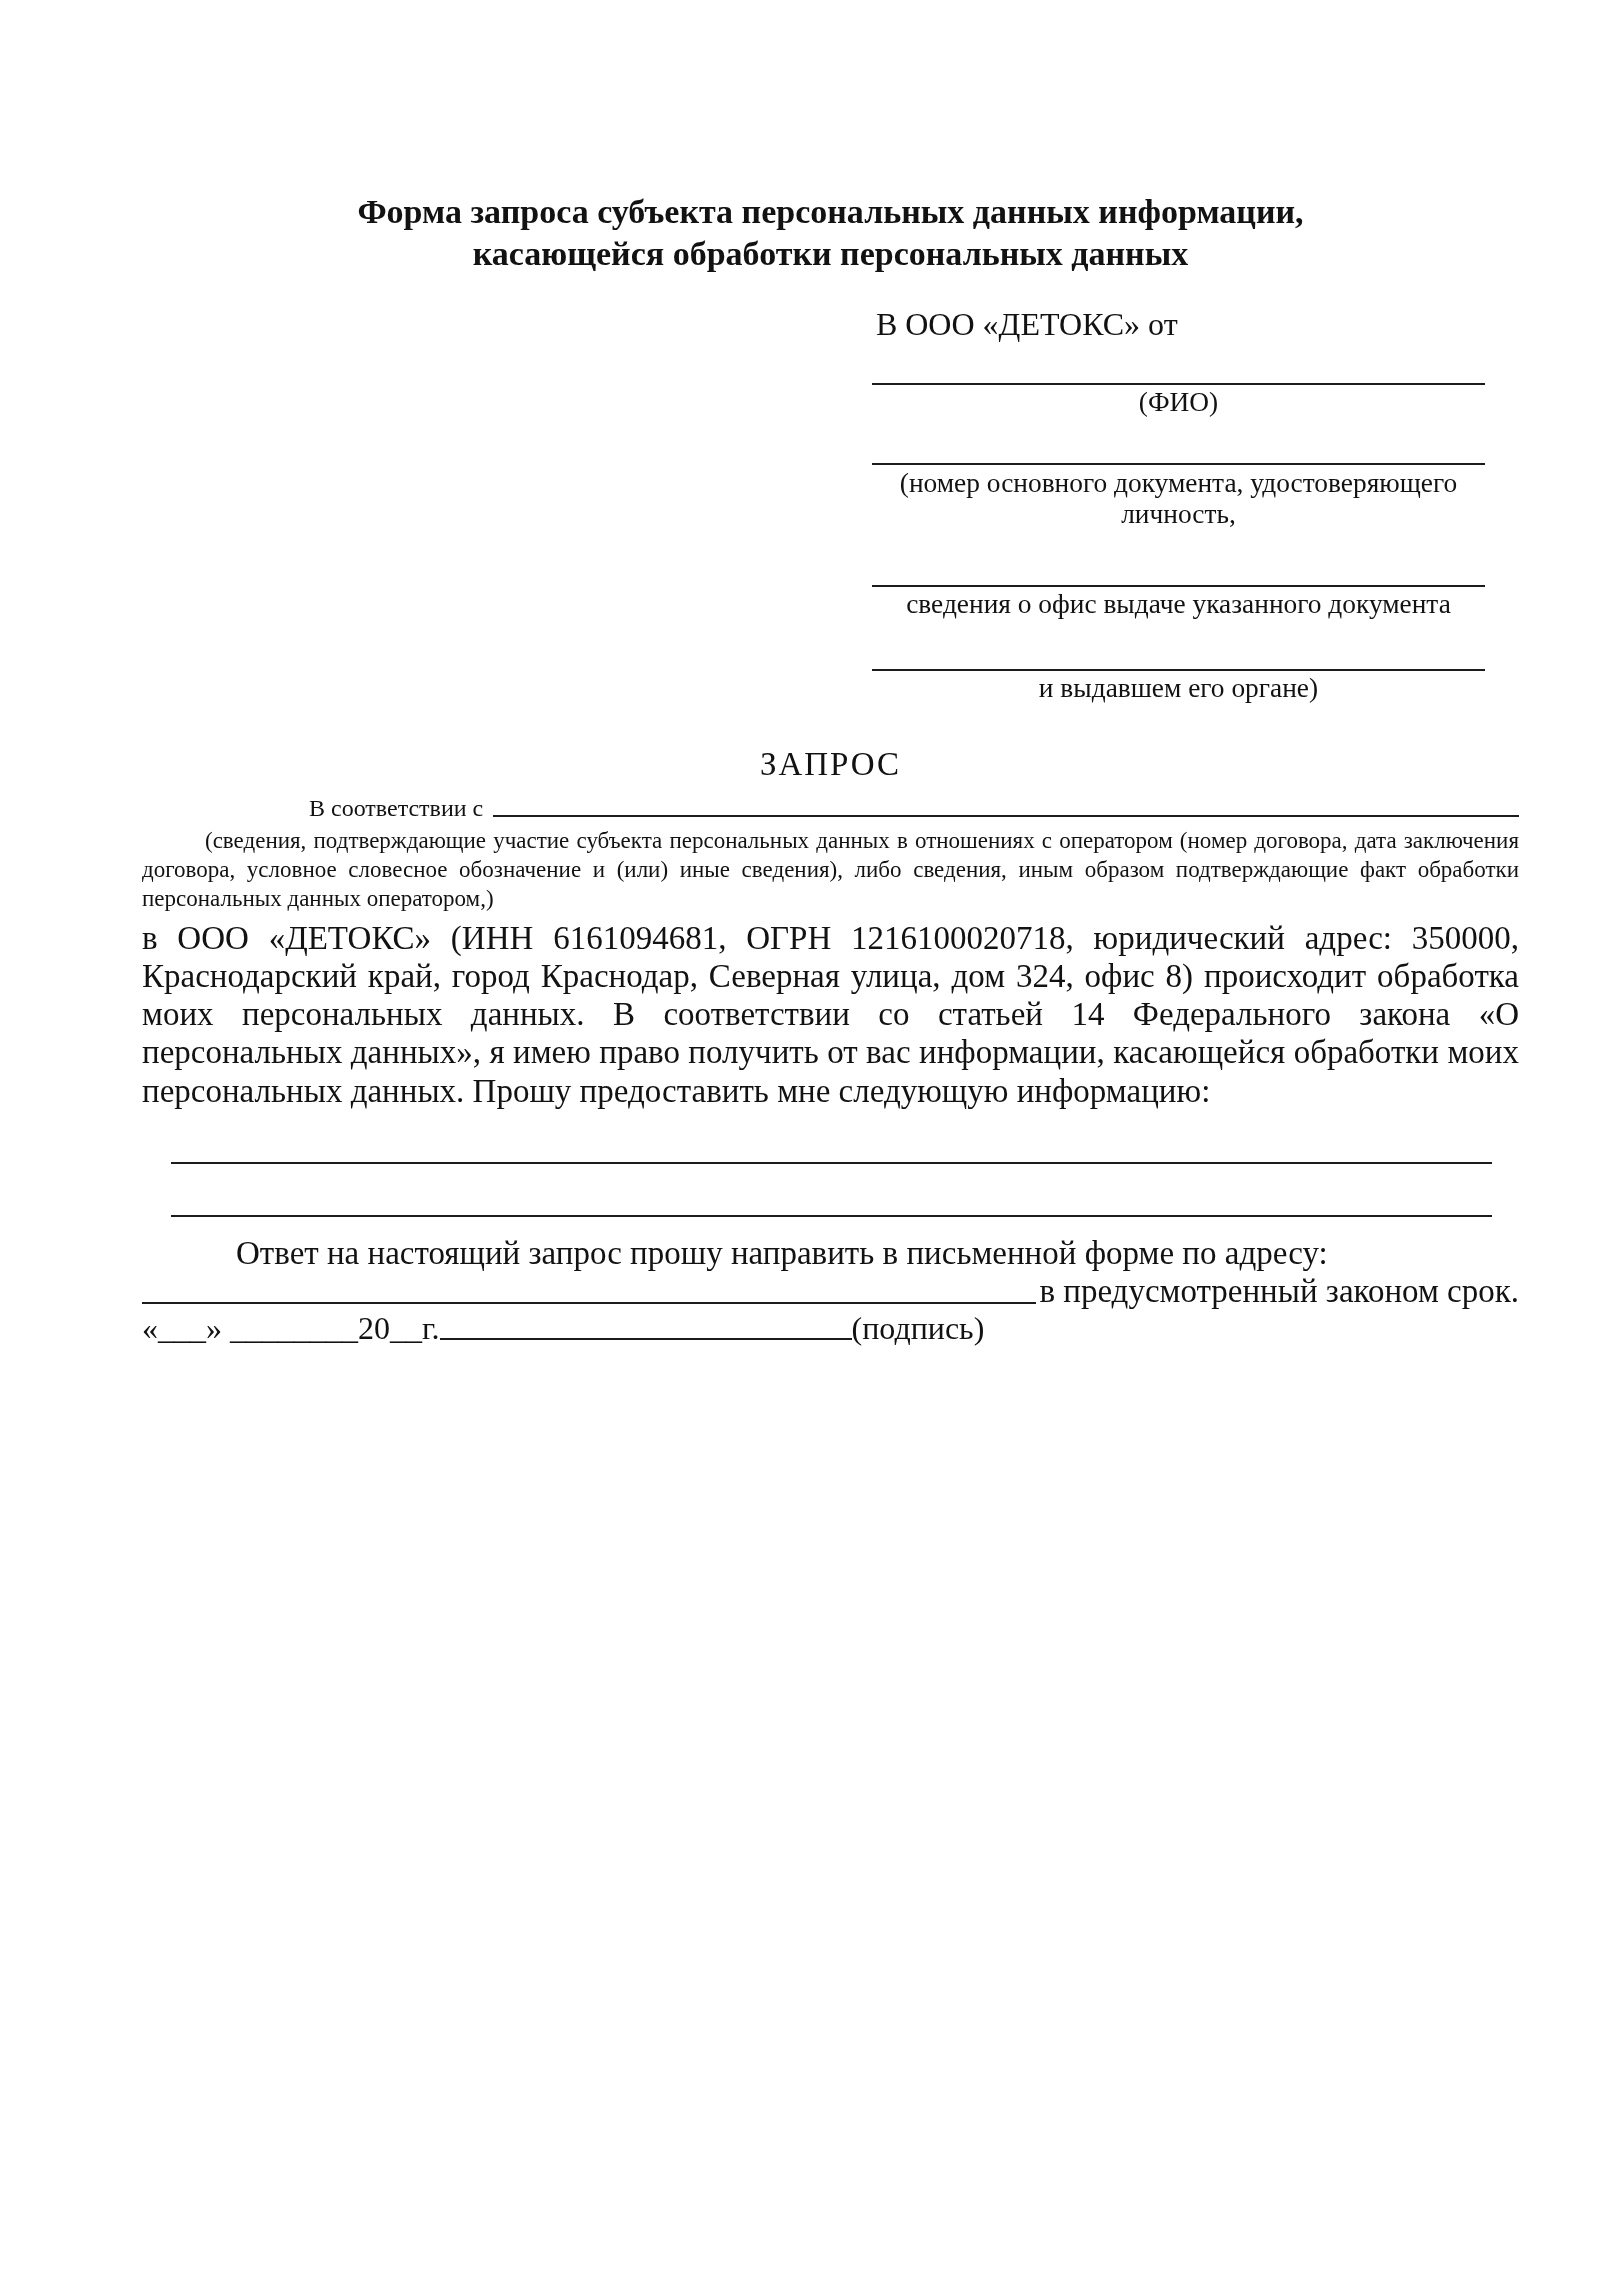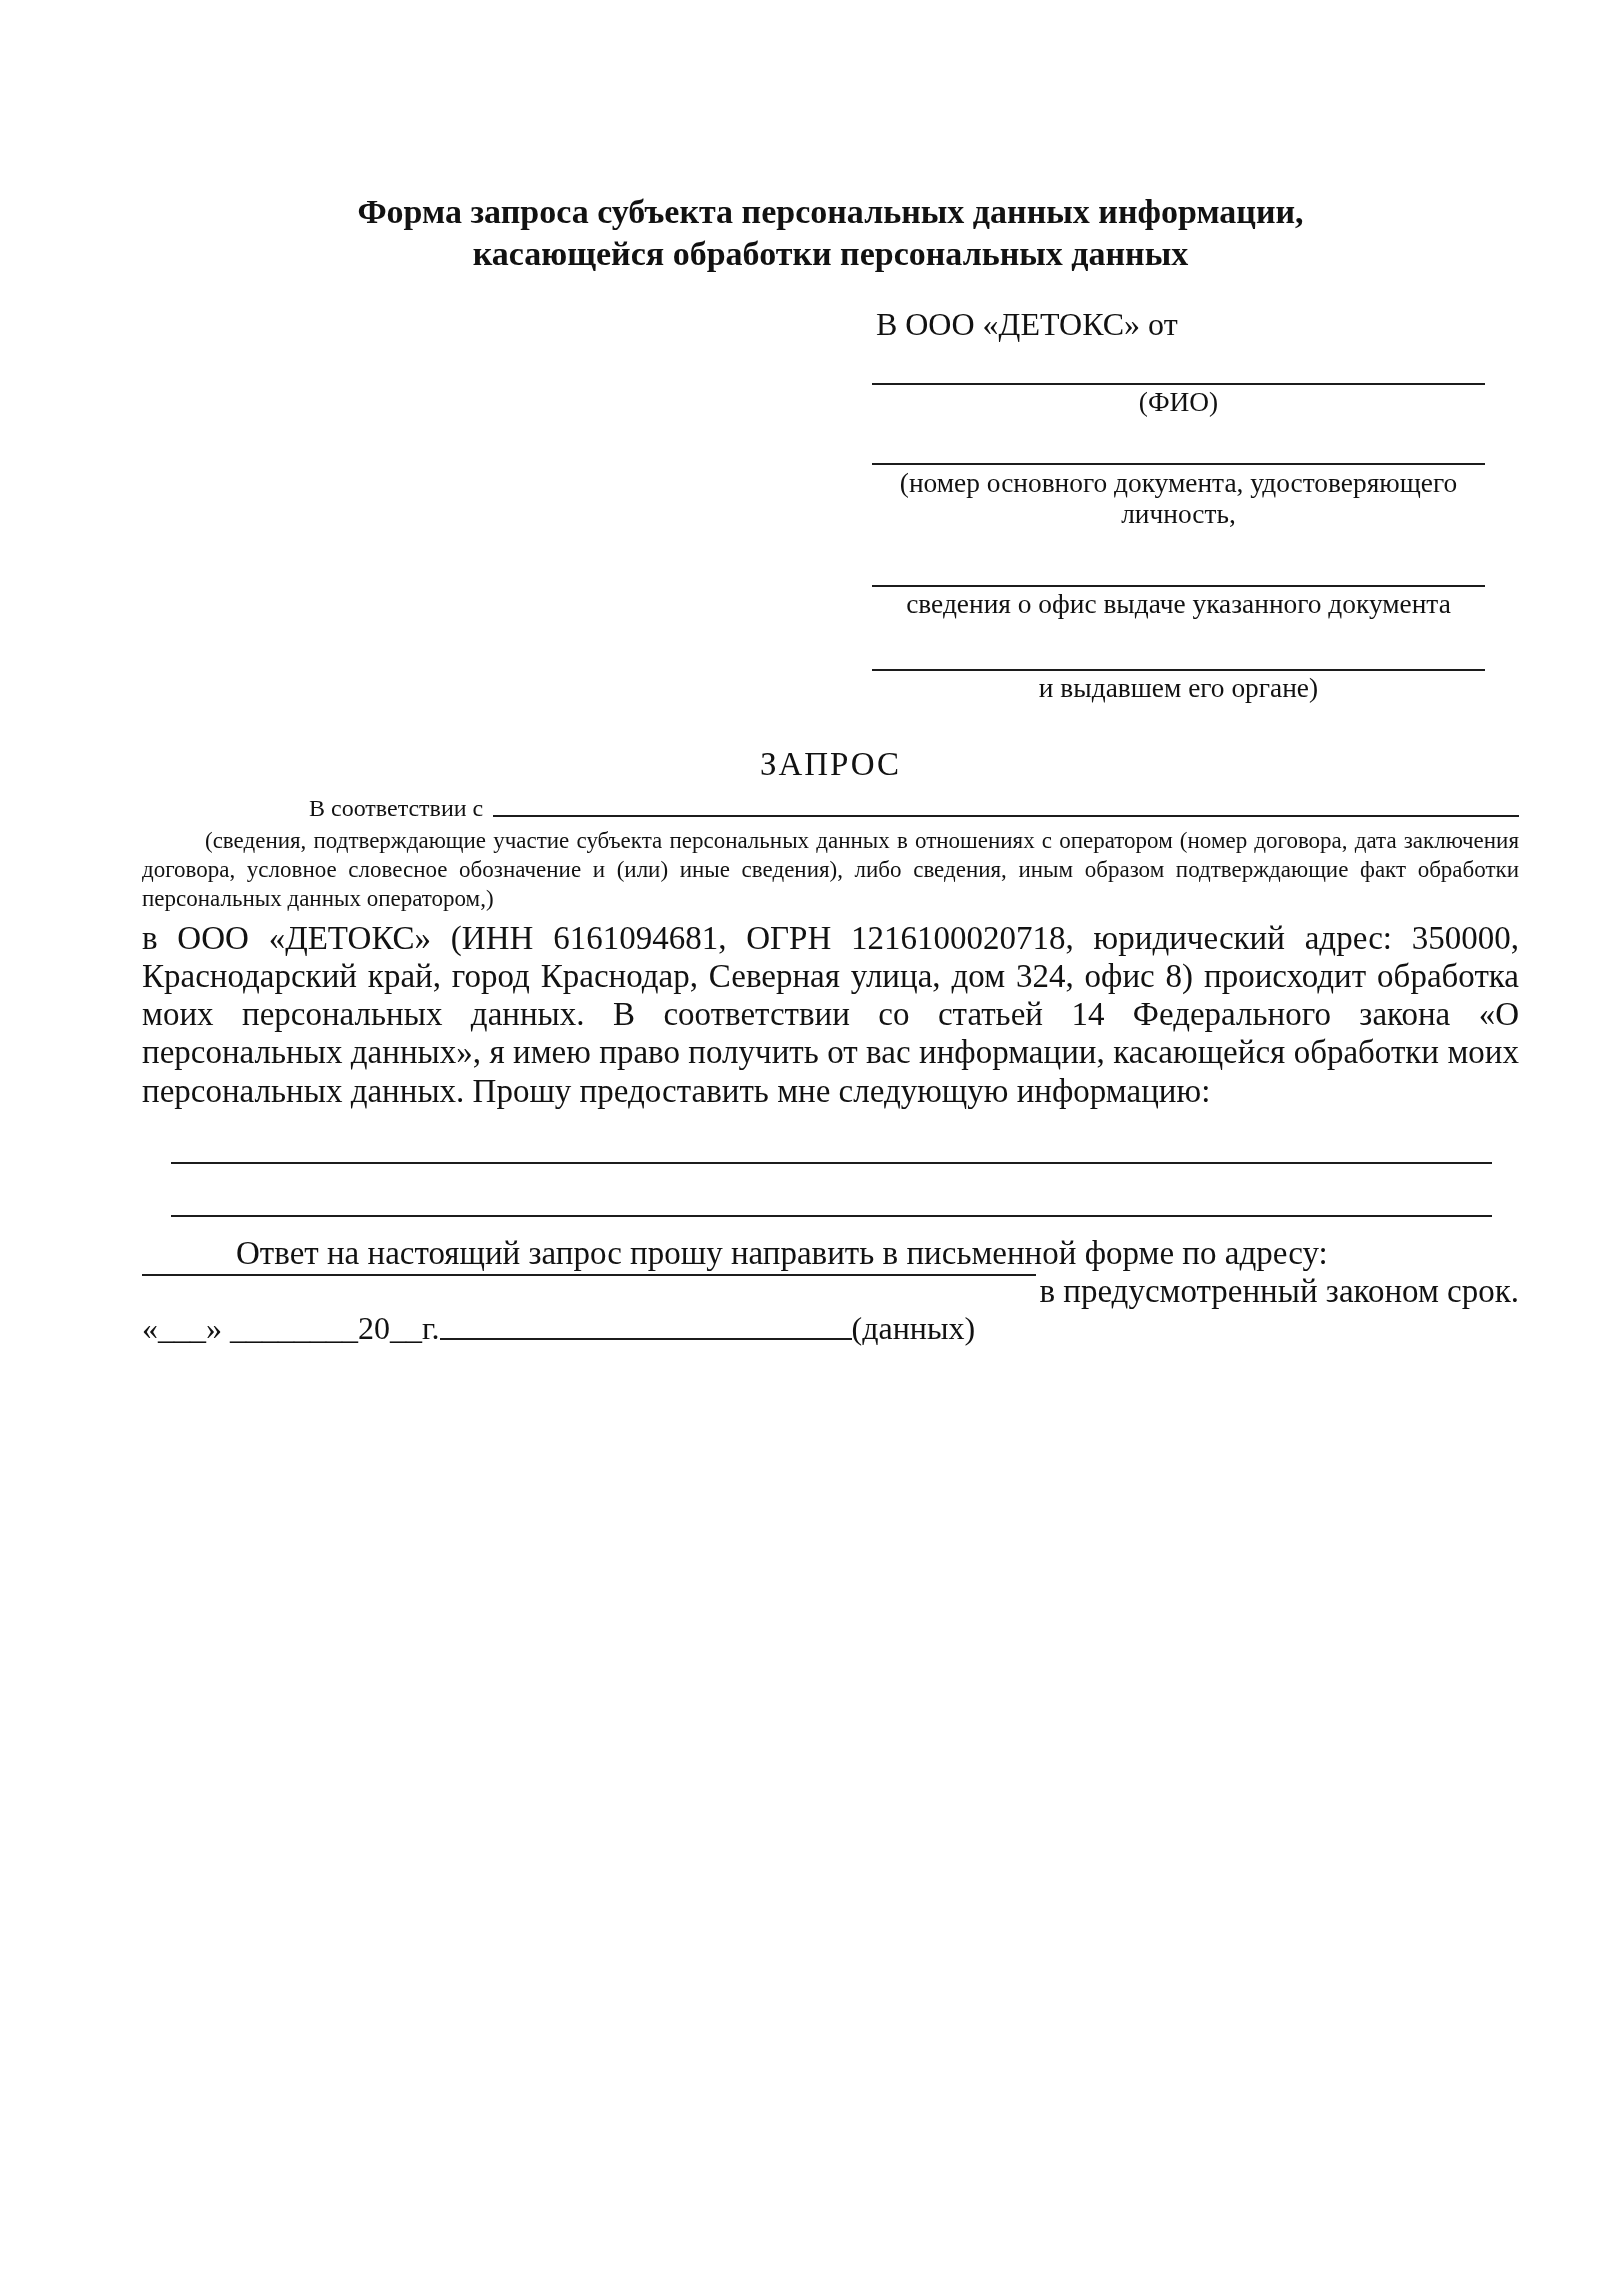--- a/index.html
+++ b/index.html
@@ -83,21 +83,21 @@
   .info-blank.second { margin-top:33px; }
   .answer-par {
     margin-top:17.6px;
     font-size:33px;
     line-height:1.155;
     text-align:justify;
     text-indent:94px;
   }
   .answer-row {
     display:flex;
-    align-items:flex-start;
+    align-items:flex-end;
     font-size:33px;
   }
   .answer-row .fill {
     flex:1;
     border-bottom:2.9px solid #1c1c1c;
     margin:0 0 5.9px 0;
     height:1px;
   }
   .answer-row .suffix { white-space:nowrap; padding-left:3.9px; }
   .date-sig-row {
@@ -167,18 +167,18 @@
 
   <div class="answer-row">
     <span class="fill"></span>
     <span class="suffix">в предусмотренный законом срок.</span>
   </div>
 
   <div class="date-sig-row">
     <span class="date-field">«___» ________20__г.</span>
     <span class="sig-group">
       <span class="sig-line"></span>
-      <span class="sig-caption">(данных)</span>
+      <span class="sig-caption">(подпись)</span>
     </span>
   </div>
 
 </div>
 
 
 </body></html>

